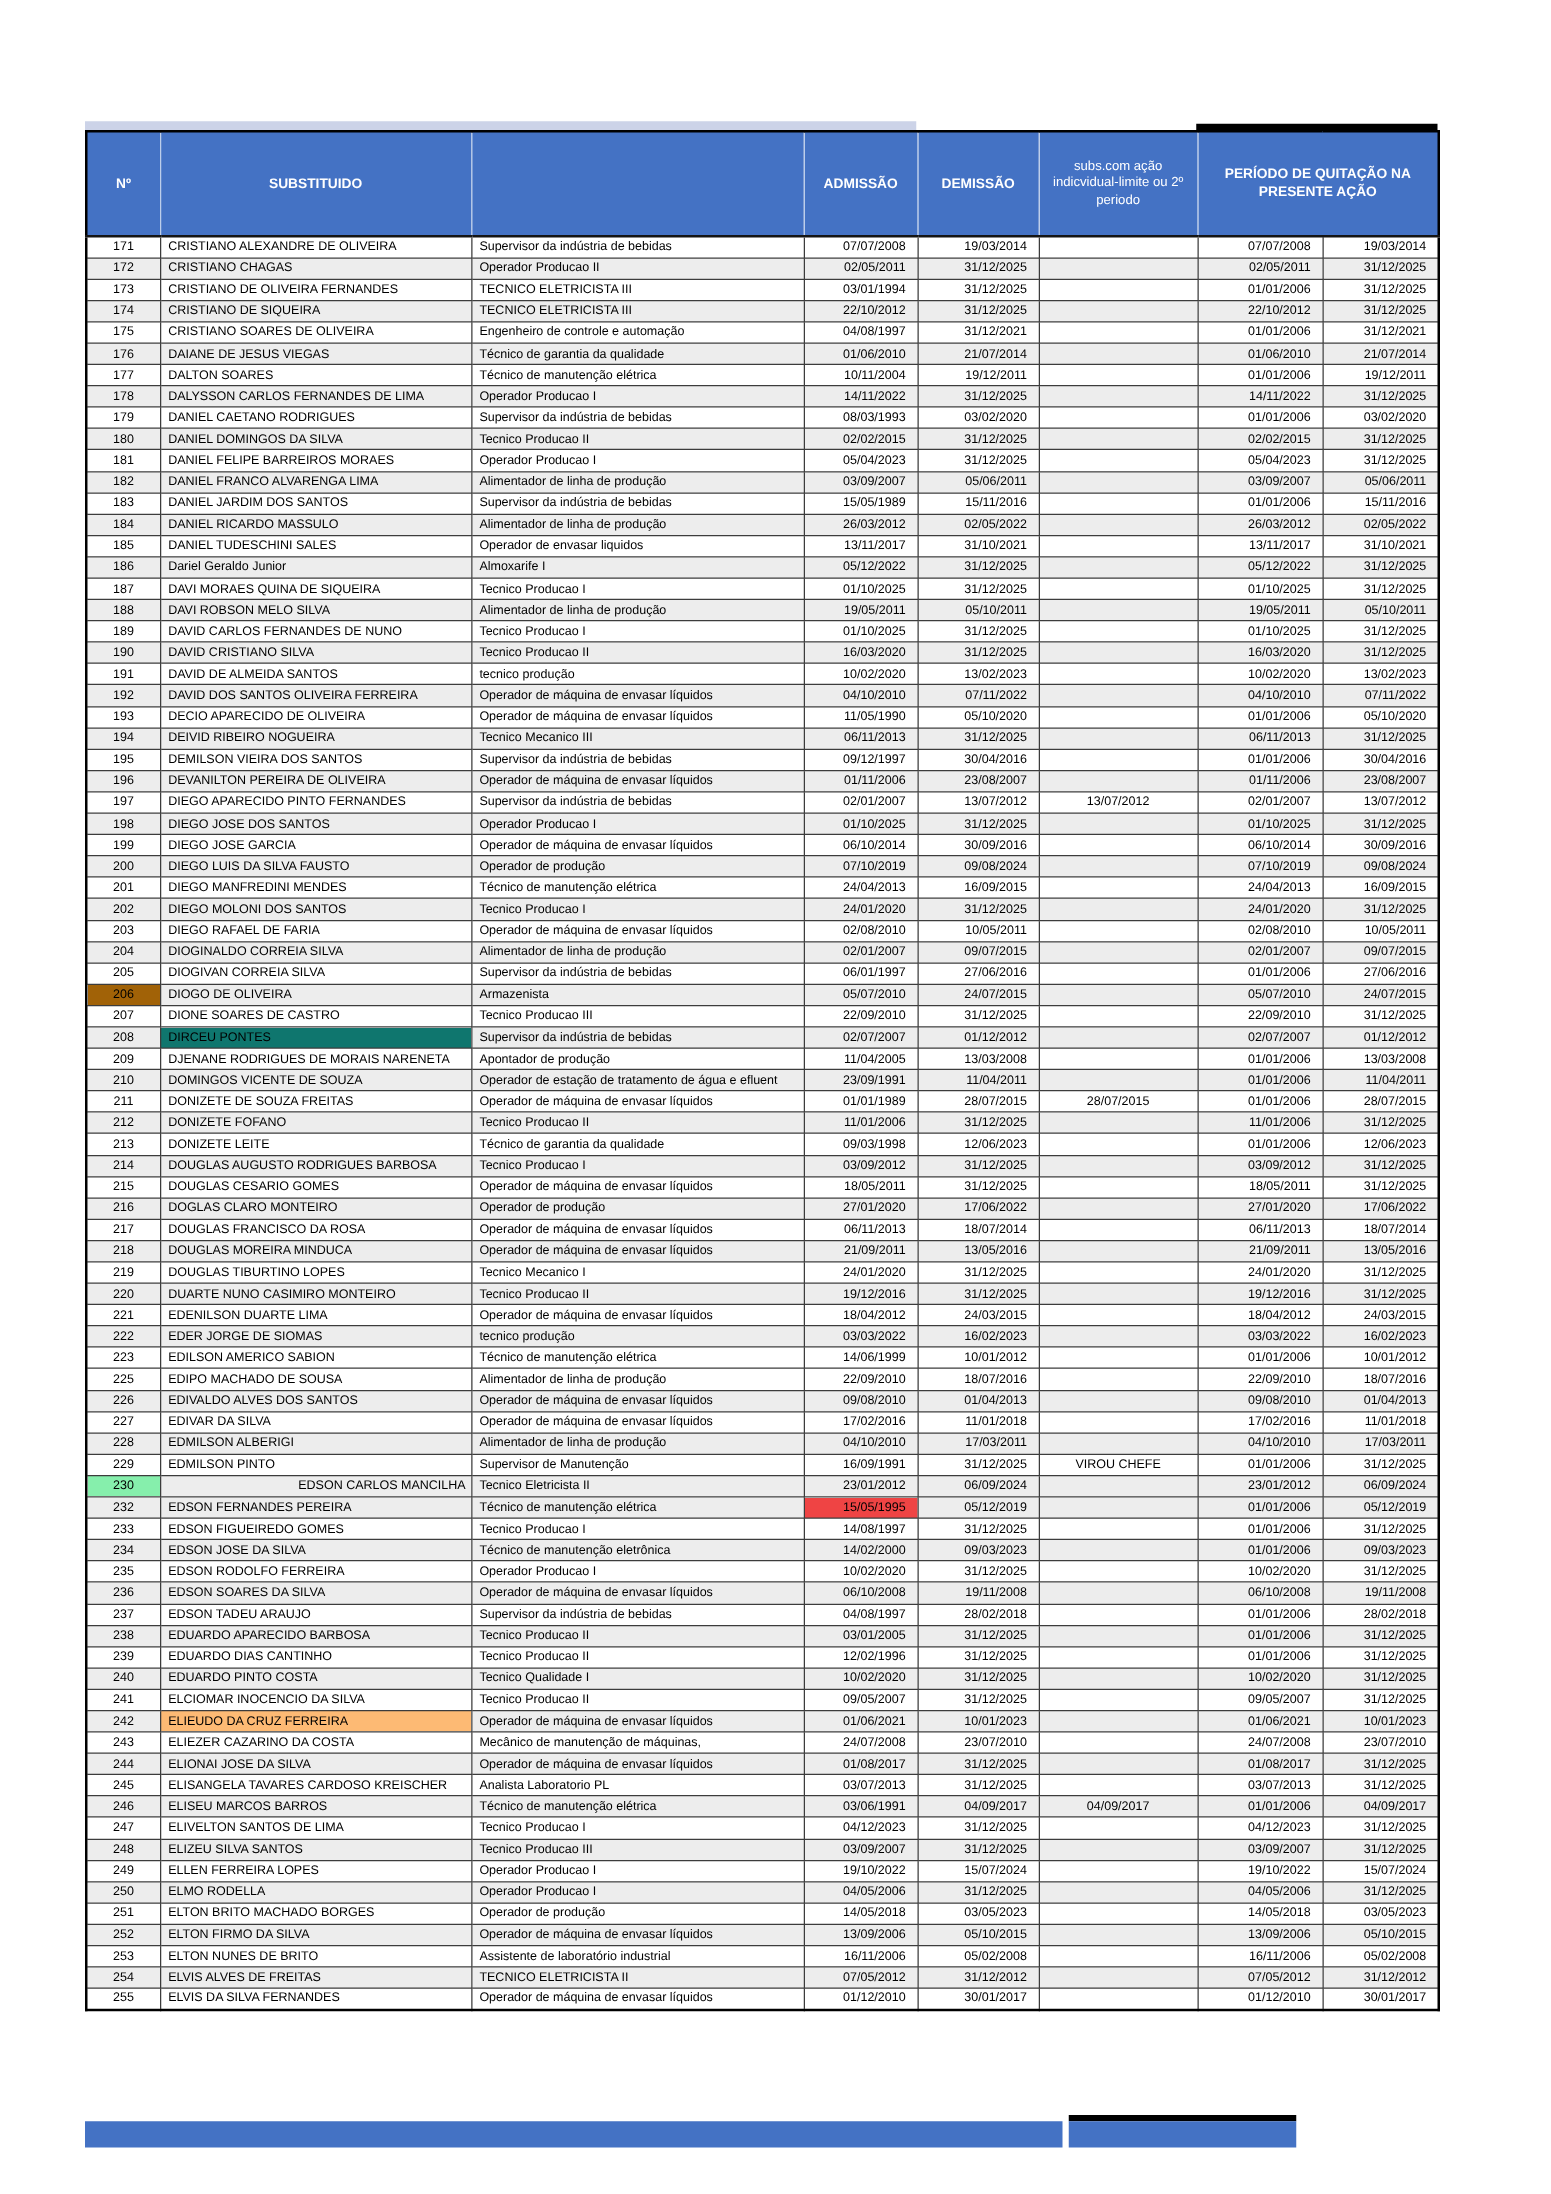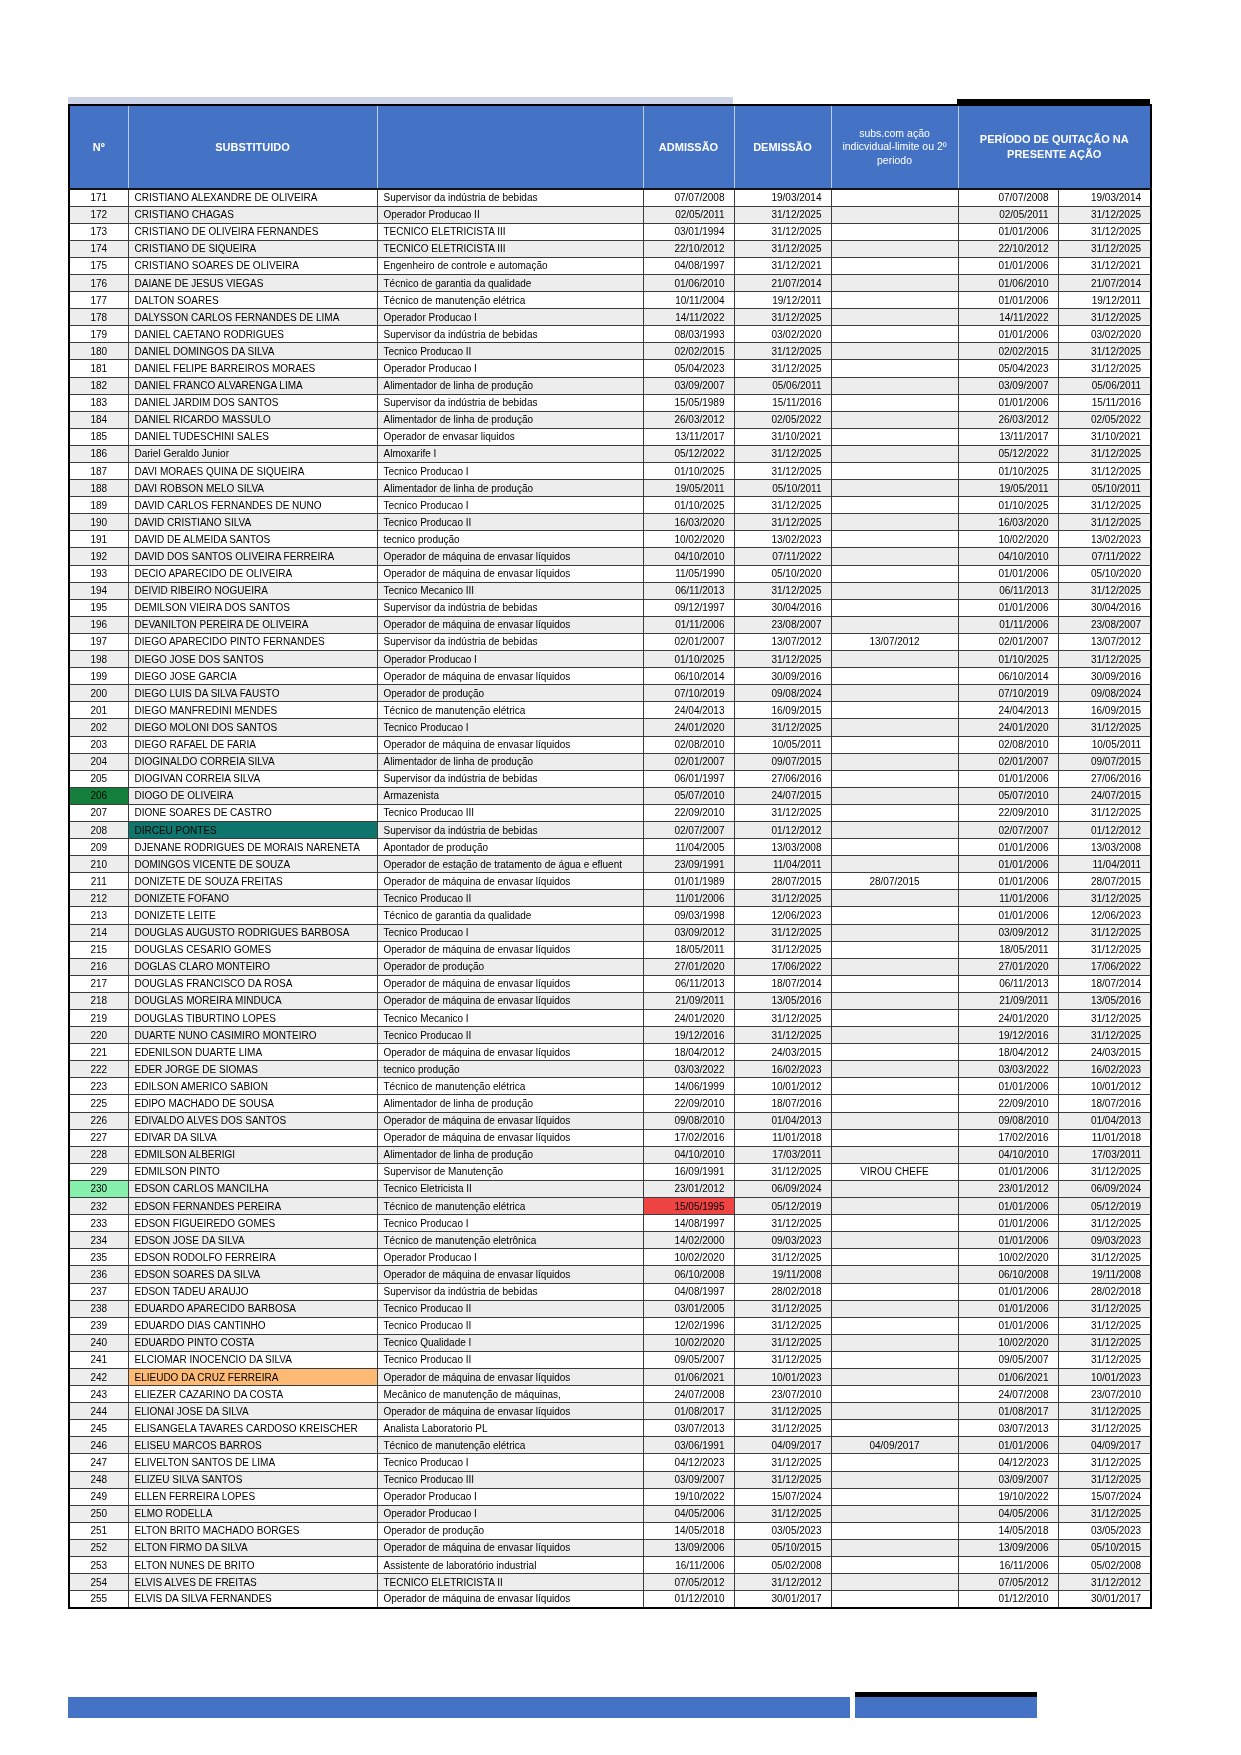--- a/index.html
+++ b/index.html
@@ -403,21 +403,21 @@
           <td class="align-center">205</td>
           <td class="align-left">DIOGIVAN CORREIA SILVA</td>
           <td class="align-left">Supervisor da indústria de bebidas</td>
           <td class="align-right">06/01/1997</td>
           <td class="align-right">27/06/2016</td>
           <td class="align-center"></td>
           <td class="align-right">01/01/2006</td>
           <td class="align-right">27/06/2016</td>
         </tr>
         <tr class="even">
-          <td class="align-center" style="background: #15803d;">206</td>
+          <td class="align-center" style="background: #a16207;">206</td>
           <td class="align-left" style="background: rgb(237, 237, 237);">DIOGO DE OLIVEIRA</td>
           <td class="align-left" style="background: rgb(237, 237, 237);">Armazenista</td>
           <td class="align-right" style="background: rgb(237, 237, 237);">05/07/2010</td>
           <td class="align-right" style="background: rgb(237, 237, 237);">24/07/2015</td>
           <td class="align-center" style="background: rgb(237, 237, 237);"></td>
           <td class="align-right" style="background: rgb(237, 237, 237);">05/07/2010</td>
           <td class="align-right" style="background: rgb(237, 237, 237);">24/07/2015</td>
         </tr>
         <tr>
           <td class="align-center">207</td>
@@ -634,21 +634,21 @@
           <td class="align-left">EDMILSON PINTO</td>
           <td class="align-left">Supervisor de Manutenção</td>
           <td class="align-right">16/09/1991</td>
           <td class="align-right">31/12/2025</td>
           <td class="align-center">VIROU CHEFE</td>
           <td class="align-right">01/01/2006</td>
           <td class="align-right">31/12/2025</td>
         </tr>
         <tr class="even">
           <td class="align-center" style="background: #86efac; margin-top: 35px;">230</td>
-          <td class="align-left" style="background: rgb(237, 237, 237);">EDSON CARLOS MANCILHA</td>
+          <td class="align-left" style="background: rgb(237, 237, 237); text-align: right;">EDSON CARLOS MANCILHA</td>
           <td class="align-left" style="background: rgb(237, 237, 237);">Tecnico Eletricista II</td>
           <td class="align-right" style="background: rgb(237, 237, 237);">23/01/2012</td>
           <td class="align-right" style="background: rgb(237, 237, 237);">06/09/2024</td>
           <td class="align-center" style="background: rgb(237, 237, 237);"></td>
           <td class="align-right" style="background: rgb(237, 237, 237);">23/01/2012</td>
           <td class="align-right" style="background: rgb(237, 237, 237);">06/09/2024</td>
         </tr>
         <tr class="even">
           <td class="align-center" style="background: rgb(237, 237, 237);">232</td>
           <td class="align-left" style="background: rgb(237, 237, 237);">EDSON FERNANDES PEREIRA</td>

